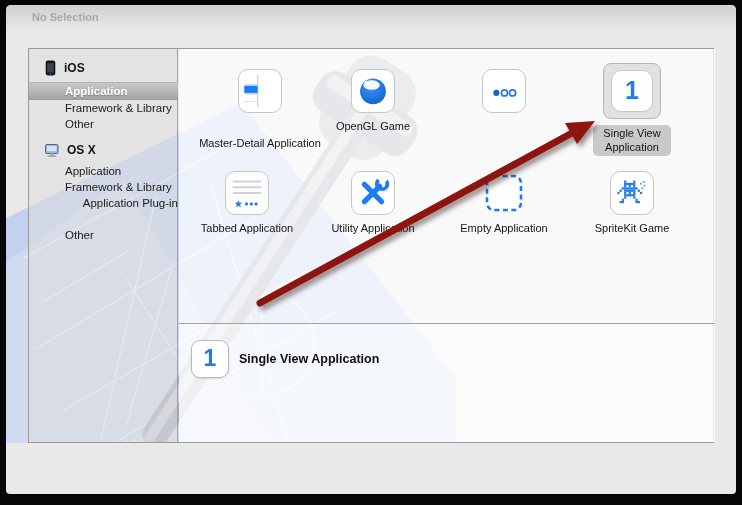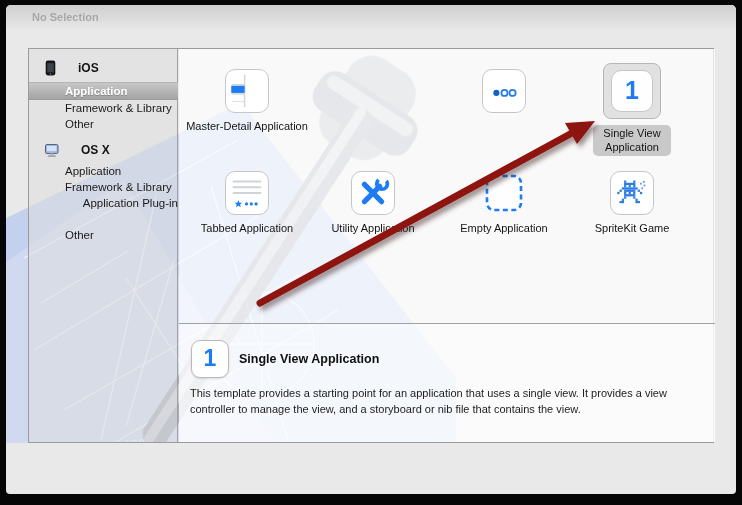--- a/index.html
+++ b/index.html
@@ -21,21 +21,21 @@
   
   .band { position:absolute; left:0; top:43px; width:730px; height:395px; overflow:hidden; }
 
   
   .content-box { position:absolute; left:22px; top:43px; width:686px; height:395px;
             border:1px solid #9b9b9b; }
 
   .sidebar { position:absolute; left:0; top:0; width:149px; height:393px;
             background:rgba(222,222,222,.55); border-right:1px solid #a2a2a2; }
   .side-header { position:absolute; left:16px; height:18px; display:flex; align-items:center;
-            gap:22px; font-size:12px; font-weight:bold; color:#141414; }
+            gap:8px; font-size:12px; font-weight:bold; color:#141414; }
   .side-item { position:absolute; left:0; width:149px; height:16px; line-height:16px;
             padding-left:36px; font-size:11.5px; color:#1a1a1a; }
   .side-item.selected { color:#fff; font-weight:bold;
             background:linear-gradient(#c7c7c7,#a4a4a4);
             border-top:1px solid #b5b5b5; border-bottom:1px solid #9a9a9a;
             text-shadow:0 1px 1px rgba(0,0,0,.25); height:18px; line-height:17px; }
 
   .grid { position:absolute; left:150px; top:0; width:536px; height:274px;
             background:rgba(255,255,255,.72); }
   .desc { position:absolute; left:150px; top:274px; width:536px; height:119px;
@@ -136,33 +136,49 @@
         <span>OS X</span>
       </div>
       <div class="side-item" style="top:114px;">Application</div>
       <div class="side-item" style="top:130px;">Framework &amp; Library</div>
       <div class="side-item" style="top:146px;text-align:right;">Application Plug-in</div>
       <div class="side-item" style="top:178px;">Other</div>
     </div>
 
     <div class="grid">
 
-      <div class="tpl" style="left:5px; top:20px;">
+      <div class="tpl" style="left:18px; top:20px;gap:17px;">
         <div class="tile">
           <svg width="44" height="44" viewBox="0 0 44 44">
             <line x1="19.5" y1="5" x2="19.5" y2="39" stroke="#d2d6db" stroke-width="1.6"></line>
             <line x1="6" y1="15.5" x2="19.5" y2="15.5" stroke="#d2d6db" stroke-width="1.6"></line>
             <rect x="5.5" y="16.5" width="14" height="7.5" fill="#1d7cf2"></rect>
             <line x1="6" y1="25" x2="19.5" y2="25" stroke="#d2d6db" stroke-width="1.6"></line>
             <line x1="6" y1="33" x2="19.5" y2="33" stroke="#e1e4e8" stroke-width="1.4"></line>
           </svg>
         </div>
         <div class="tlabel">Master-Detail Application</div>
       </div>
 
+      <div class="tpl" style="left:131px; top:20px;">
+        <div class="tile">
+          <svg width="44" height="44" viewBox="0 0 44 44">
+            <defs>
+              <radialGradient id="ball" cx="42%" cy="32%" r="75%">
+                <stop offset="0%" stop-color="#3b95f7"></stop>
+                  <stop offset="100%" stop-color="#0f63cf"></stop>
+              </radialGradient>
+            </defs>
+            <circle cx="22" cy="22.5" r="13.5" fill="url(#ball)"></circle>
+            <ellipse cx="20.5" cy="15.8" rx="8.6" ry="5" fill="#ffffff" opacity="0.95"></ellipse>
+            <circle cx="15.5" cy="13.5" r="2.3" fill="#ffffff"></circle>
+          </svg>
+        </div>
+        <div class="tlabel">OpenGL Game</div>
+      </div>
 
       <div class="tpl" style="left:262px; top:20px;">
         <div class="tile">
           <svg width="44" height="44" viewBox="0 0 44 44">
             <circle cx="14" cy="24" r="3.2" fill="#1461c4"></circle>
             <circle cx="22.5" cy="24" r="3.2" fill="#fff" stroke="#1d7cf2" stroke-width="1.8"></circle>
             <circle cx="31" cy="24" r="3.2" fill="#fff" stroke="#1d7cf2" stroke-width="1.8"></circle>
           </svg>
         </div>
       </div>
@@ -249,21 +265,20 @@
         </div>
         <div class="tlabel">SpriteKit Game</div>
       </div>
     </div>
 
     <div class="desc">
       <div class="desc-icon">
         <span class="one">1</span>
       </div>
       <div class="desc-title">Single View Application</div>
-      <div class="desc-text">This template provides a starting point for an application that uses a single view. It provides a view controller to manage the view, and a storyboard or nib file that contains the view.</div>
     </div>
   </div>
 
   <svg class="arrow-svg" width="730" height="489" viewBox="0 0 730 489">
     <line x1="254" y1="298" x2="566" y2="128" stroke="#8e1410" stroke-width="7" stroke-linecap="round"></line>
     <polygon points="589,116 571,139 559,118" fill="#8e1410"></polygon>
   </svg>
 
   <div class="btn" style="left:22px; top:451px; width:82px;">Cancel</div>
   <div class="btn disabled" style="left:505px; top:451px; width:94px;">Previous</div>

